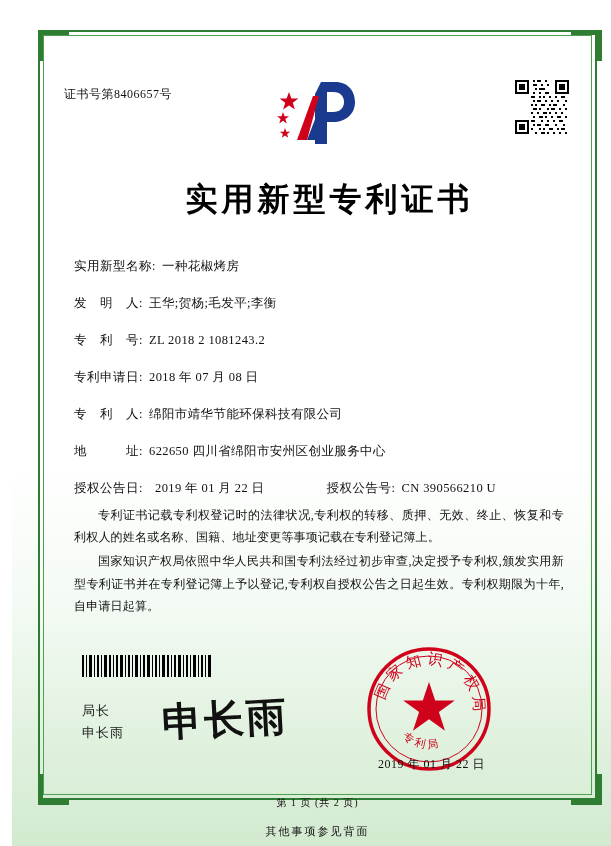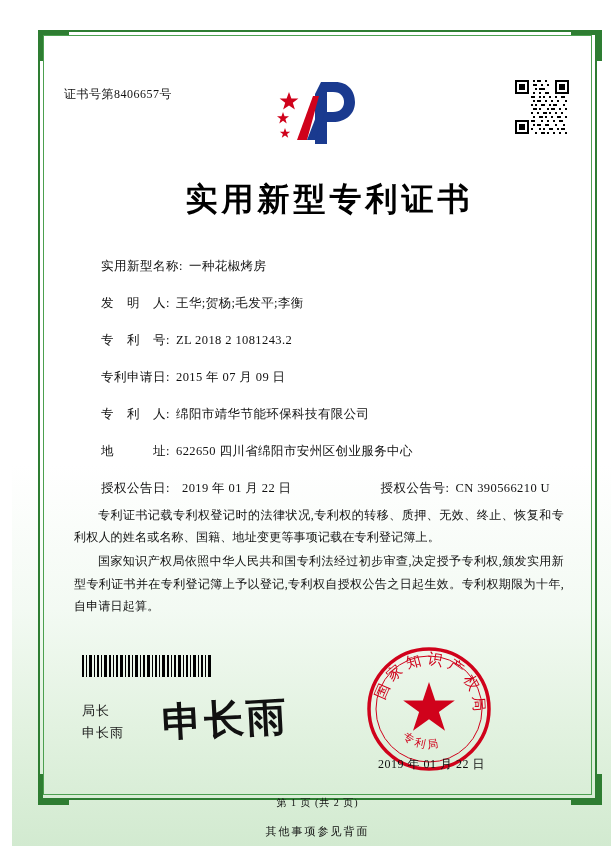--- a/index.html
+++ b/index.html
@@ -104,21 +104,20 @@
   .field-row {
     display: flex;
     align-items: baseline;
     margin-bottom: 20px;
     font-size: 12.5px;
     color: #111;
   }
   .field-label {
     white-space: nowrap;
     letter-spacing: 0.5px;
-    margin-left: 27px;
   }
   .field-value {
     margin-left: 6px;
     letter-spacing: 0.4px;
   }
   .field-row.two-col {
     justify-content: flex-start;
     gap: 6px;
   }
   .field-col2 {
@@ -342,21 +341,21 @@
     <div class="field-row">
       <span class="field-label">发　明　人:</span>
       <span class="field-value">王华;贺杨;毛发平;李衡</span>
     </div>
     <div class="field-row">
       <span class="field-label">专　利　号:</span>
       <span class="field-value">ZL 2018 2 1081243.2</span>
     </div>
     <div class="field-row">
       <span class="field-label">专利申请日:</span>
-      <span class="field-value">2015 年 07 月 09 日</span>
+      <span class="field-value">2018 年 07 月 08 日</span>
     </div>
     <div class="field-row">
       <span class="field-label">专　利　人:</span>
       <span class="field-value">绵阳市靖华节能环保科技有限公司</span>
     </div>
     <div class="field-row">
       <span class="field-label">地　　　址:</span>
       <span class="field-value">622650 四川省绵阳市安州区创业服务中心</span>
     </div>
     <div class="field-row two-col">

